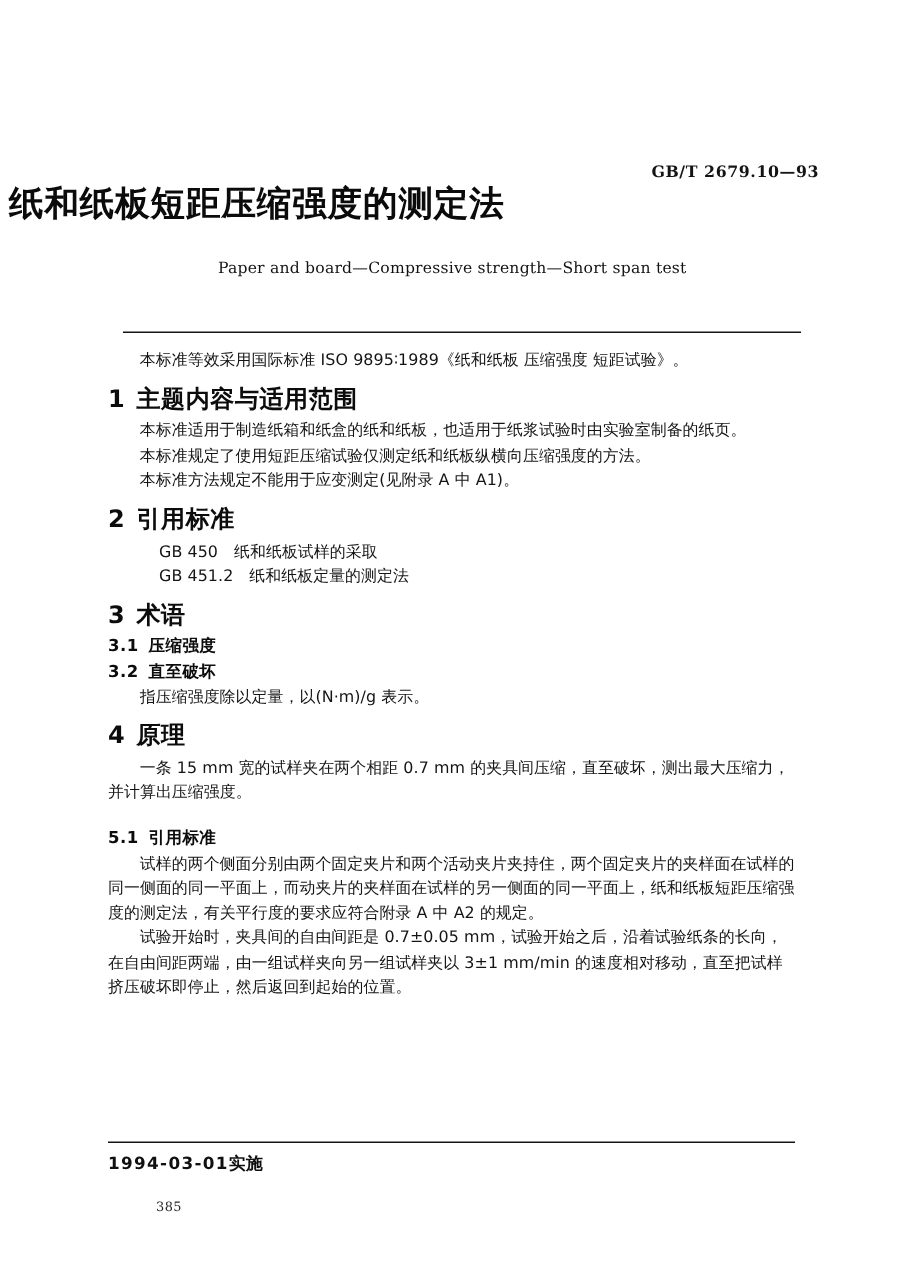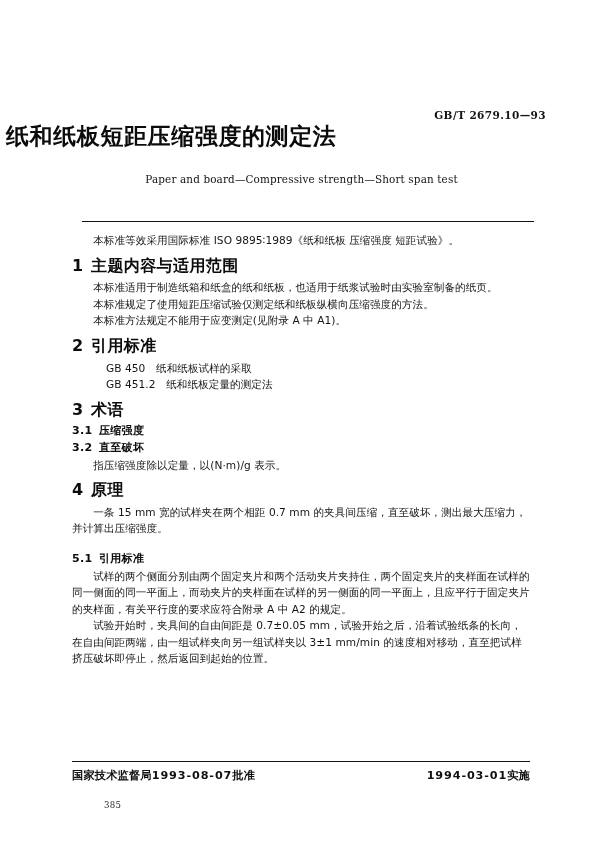--- a/index.html
+++ b/index.html
@@ -225,27 +225,26 @@
     <div class="gap-md"></div>
 
     <p class="sec-head"><span class="num">4</span><span>原理</span></p>
     <div class="gap-sm"></div>
     <p class="p indent2 wrap">一条 15 mm 宽的试样夹在两个相距 0.7 mm 的夹具间压缩，直至破坏，测出最大压缩力，并计算出压缩强度。</p>
 
     <div class="gap-md"></div>
 
     <div class="gap-sm"></div>
     <p class="sub-head"><span class="num">5.1</span><span>引用标准</span></p>
-    <p class="p indent2 wrap">试样的两个侧面分别由两个固定夹片和两个活动夹片夹持住，两个固定夹片的夹样面在试样的同一侧面的同一平面上，而动夹片的夹样面在试样的另一侧面的同一平面上，且应平行于固定夹片的夹样面，有关平行度的要求应符合附录 A 中 A2 的规定。</p>
+    <p class="p indent2 wrap">试样的两个侧面分别由两个固定夹片和两个活动夹片夹持住，两个固定夹片的夹样面在试样的同一侧面的同一平面上，而动夹片的夹样面在试样的另一侧面的同一平面上，纸和纸板短距压缩强度的测定法，有关平行度的要求应符合附录 A 中 A2 的规定。</p>
     <p class="p indent2 wrap">试验开始时，夹具间的自由间距是 0.7±0.05 mm，试验开始之后，沿着试验纸条的长向，在自由间距两端，由一组试样夹向另一组试样夹以 3±1 mm/min 的速度相对移动，直至把试样挤压破坏即停止，然后返回到起始的位置。</p>
 
   </div>
 
   <div class="rule-bottom"></div>
 
   <div class="footer">
-    <div><span>国家技术监督局</span><span class="dt">1993-08-07</span><span>批准</span></div>
     <div><span class="dt">1994-03-01</span><span>实施</span></div>
   </div>
 
   <div class="page-number">385</div>
 
 </div>
 
 </body></html>

